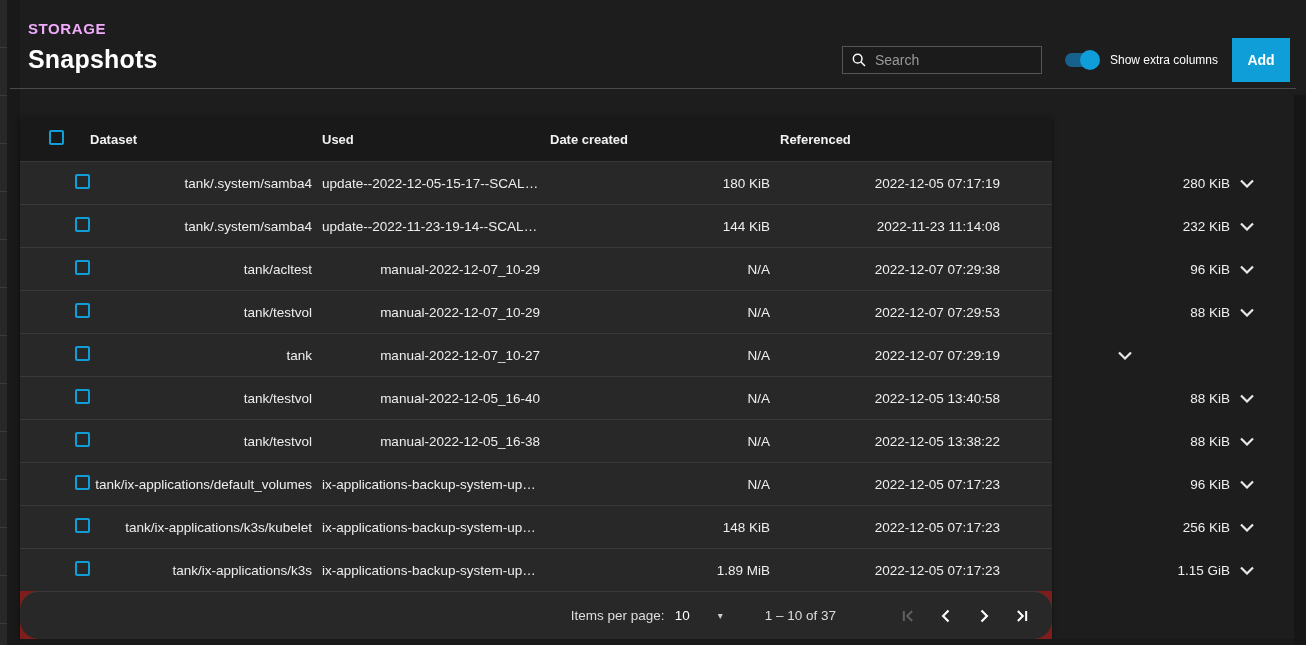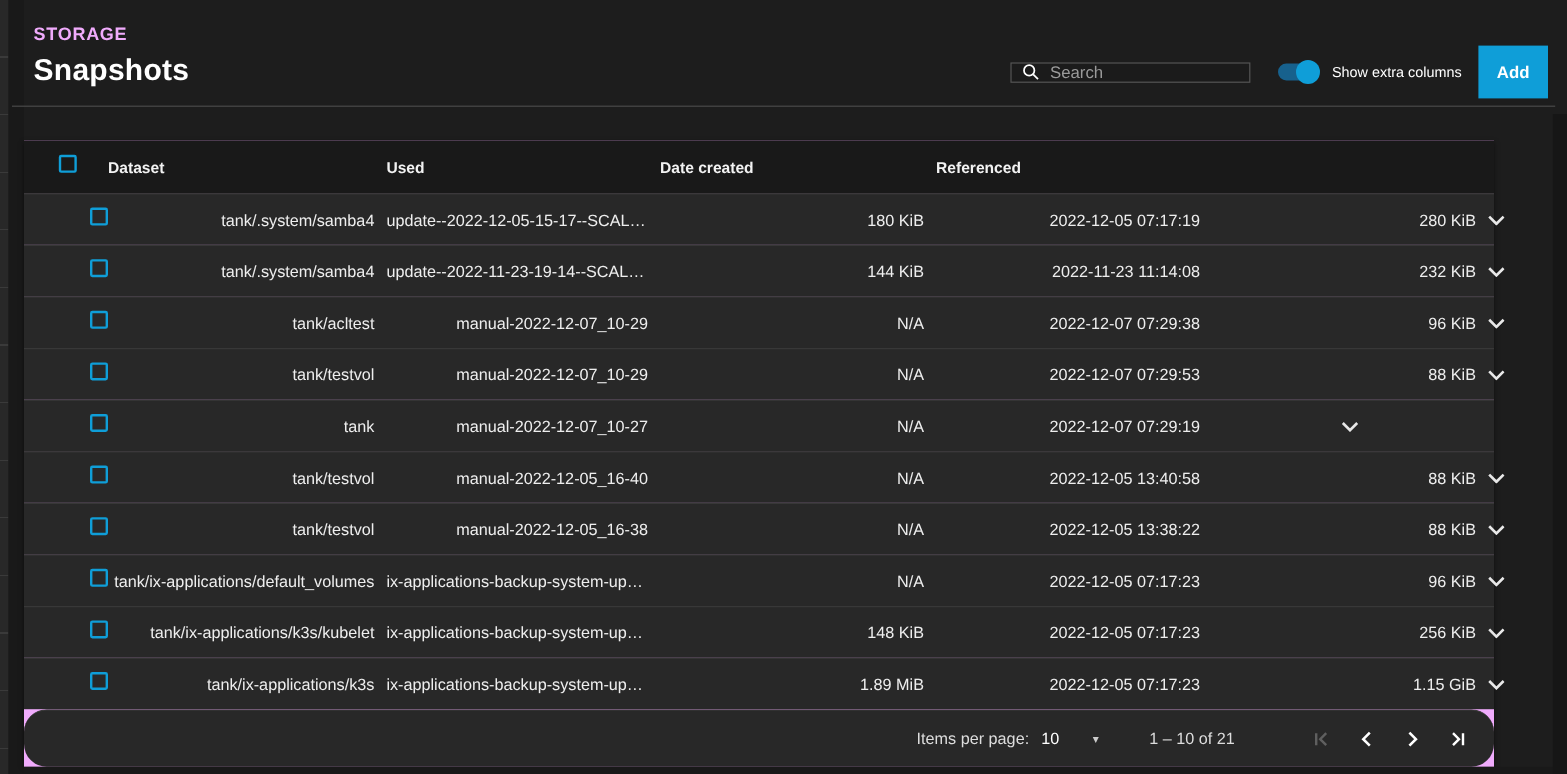--- a/index.html
+++ b/index.html
@@ -28,21 +28,21 @@
   }
   .page-title { color:#ffffff; font-size:25px; font-weight:bold; margin-top:7px; letter-spacing:0.2px; }
   .header-divider {
     position:absolute; left:10px; top:88px; width:1286px; height:1px; background:#4a4a4a;
   }
   
   .toolbar {
     position:absolute; top:38px; right:16px; display:flex; align-items:center;
   }
   .search-box {
-    width:200px; height:17px; background:#1b1b1b; border:1px solid #555555;
+    width:200px; height:28px; background:#1b1b1b; border:1px solid #555555;
     display:flex; align-items:center; padding:0 8px;
   }
   .search-box svg { flex:0 0 auto; }
   .search-input {
     background:transparent; border:none; outline:none; color:#e8e8e8;
     font-size:14px; width:160px; margin-left:8px;
     font-family:"Liberation Sans", sans-serif;
   }
   .search-input::placeholder { color:#9a9a9a; }
   .toggle-wrap { display:flex; align-items:center; margin-left:22px; cursor:pointer; }
@@ -58,22 +58,22 @@
     background:#0f9ed8;
   }
   .toggle-label { color:#ffffff; font-size:12px; margin-left:10px; white-space:nowrap; }
   .add-button {
     margin-left:14px; width:58px; height:44px; background:#0f9ed8; border:none;
     color:#ffffff; font-size:14px; font-weight:bold; cursor:pointer;
     font-family:"Liberation Sans", sans-serif;
   }
   
   .table {
-    position:absolute; left:20px; top:117px; width:1225px;
-    background:#f0abfc; box-shadow:0 1px 4px rgba(0,0,0,0.5);
+    position:absolute; left:20px; top:117px; width:1032px;
+    background:#7f1d1d; box-shadow:0 1px 4px rgba(0,0,0,0.5);
   }
   .trow {
     display:grid;
     grid-template-columns:70px 232px 228px 230px 230px 230px 1fr;
     align-items:center;
   }
   .thead { height:44px; background:#191919; }
   .thead .hcell { font-size:13px; font-weight:bold; color:#f2f2f2; cursor:pointer; }
   .sort-arrow { color:#9e9e9e; font-weight:normal; font-size:13px; margin-left:6px; }
   .drow { height:43px; border-top:1px solid #383838; background:#282828; cursor:pointer;text-align:right; }
@@ -308,21 +308,21 @@
   </div>
 </div>
 
   <div class="tfoot">
     <div class="pager">
       <span class="ipp-label">Items per page:</span>
       <span class="ipp-select">
         <span class="ipp-value">10</span>
         <span class="ipp-arrow">▾</span>
       </span>
-      <span class="range-label">1 – 10 of 21</span>
+      <span class="range-label">1 – 10 of 37</span>
       <button class="pager-btn">
         <svg width="20" height="20" viewBox="0 0 24 24">
           <line x1="7" y1="6" x2="7" y2="18" stroke="#5f5f5f" stroke-width="2.4"></line>
           <path d="M17 6 L11 12 L17 18" fill="none" stroke="#5f5f5f" stroke-width="2.4"></path>
         </svg>
       </button>
       <button class="pager-btn">
         <svg width="20" height="20" viewBox="0 0 24 24">
           <path d="M15 5.5 L8.5 12 L15 18.5" fill="none" stroke="#ffffff" stroke-width="2.6"></path>
         </svg>

